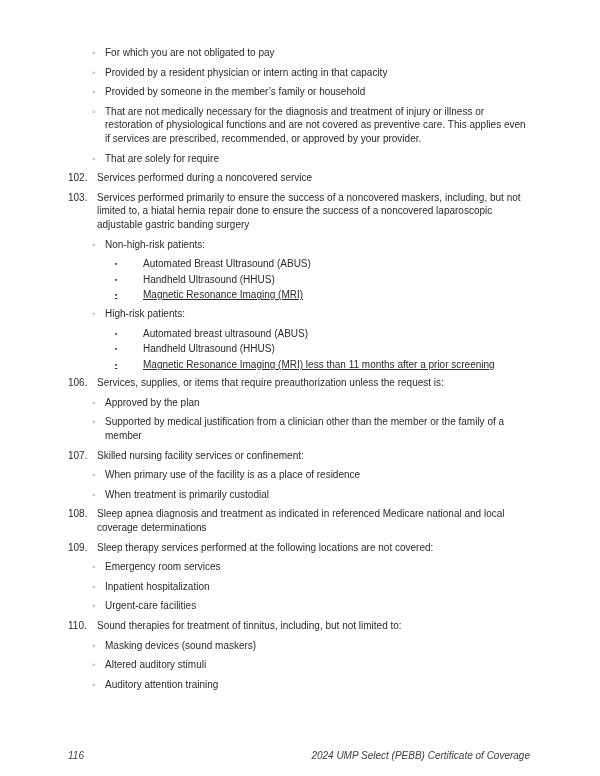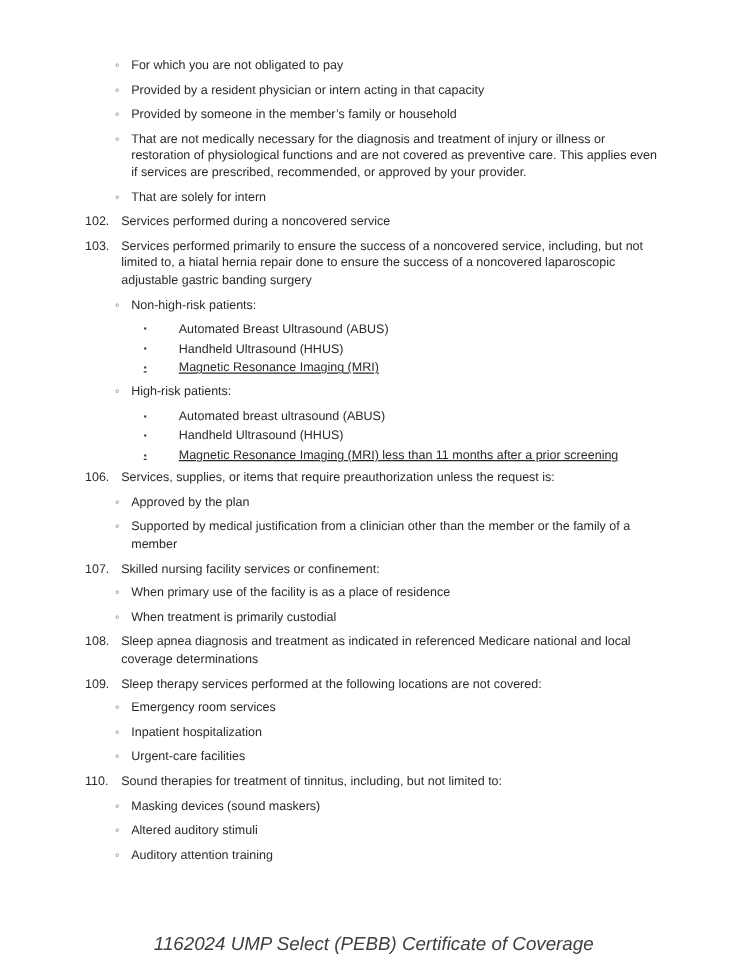--- a/index.html
+++ b/index.html
@@ -23,23 +23,23 @@
   .mk3 { flex: 0 0 12px; font-size: 6.5px; line-height: 13.6px; color: #2b2b2b; }
   .ni { display: flex; margin: 0 0 6px 0; justify-content: center; }
   .num { flex: 0 0 29px; }
   .txt { flex: 1; }
   .footer {
     position: absolute;
     left: 68px;
     right: 70px;
     bottom: 13px;
     display: flex;
-    justify-content: center;
+    justify-content: space-between;
     font-style: italic;
-    font-size: 15px;
+    font-size: 10px;
     color: #3f3f3f;
     margin-top: 37px;
   }
 </style>
 </head>
 <body>
 
 <div class="page">
 
   <div class="b2">
@@ -53,31 +53,31 @@
   <div class="b2">
     <span class="mk2">◦</span>
     <div class="txt">Provided by someone in the member’s family or household</div>
   </div>
   <div class="b2">
     <span class="mk2">◦</span>
     <div class="txt">That are not medically necessary for the diagnosis and treatment of injury or illness or restoration of physiological functions and are not covered as preventive care. This applies even if services are prescribed, recommended, or approved by your provider.</div>
   </div>
   <div class="b2">
     <span class="mk2">◦</span>
-    <div class="txt">That are solely for intern</div>
+    <div class="txt">That are solely for require</div>
   </div>
 
   <div class="ni">
     <span class="num">102.</span>
     <div class="txt">Services performed during a noncovered service</div>
   </div>
 
   <div class="ni">
     <span class="num">103.</span>
-    <div class="txt">Services performed primarily to ensure the success of a noncovered service, including, but not limited to, a hiatal hernia repair done to ensure the success of a noncovered laparoscopic adjustable gastric banding surgery</div>
+    <div class="txt">Services performed primarily to ensure the success of a noncovered maskers, including, but not limited to, a hiatal hernia repair done to ensure the success of a noncovered laparoscopic adjustable gastric banding surgery</div>
   </div>
 
   <div class="b2">
     <span class="mk2">◦</span>
     <div class="txt">Non-high-risk patients:</div>
   </div>
   <div class="b3">
     <span class="mk3">▪</span>
     <div class="txt">Automated Breast Ultrasound (ABUS)</div>
   </div>

